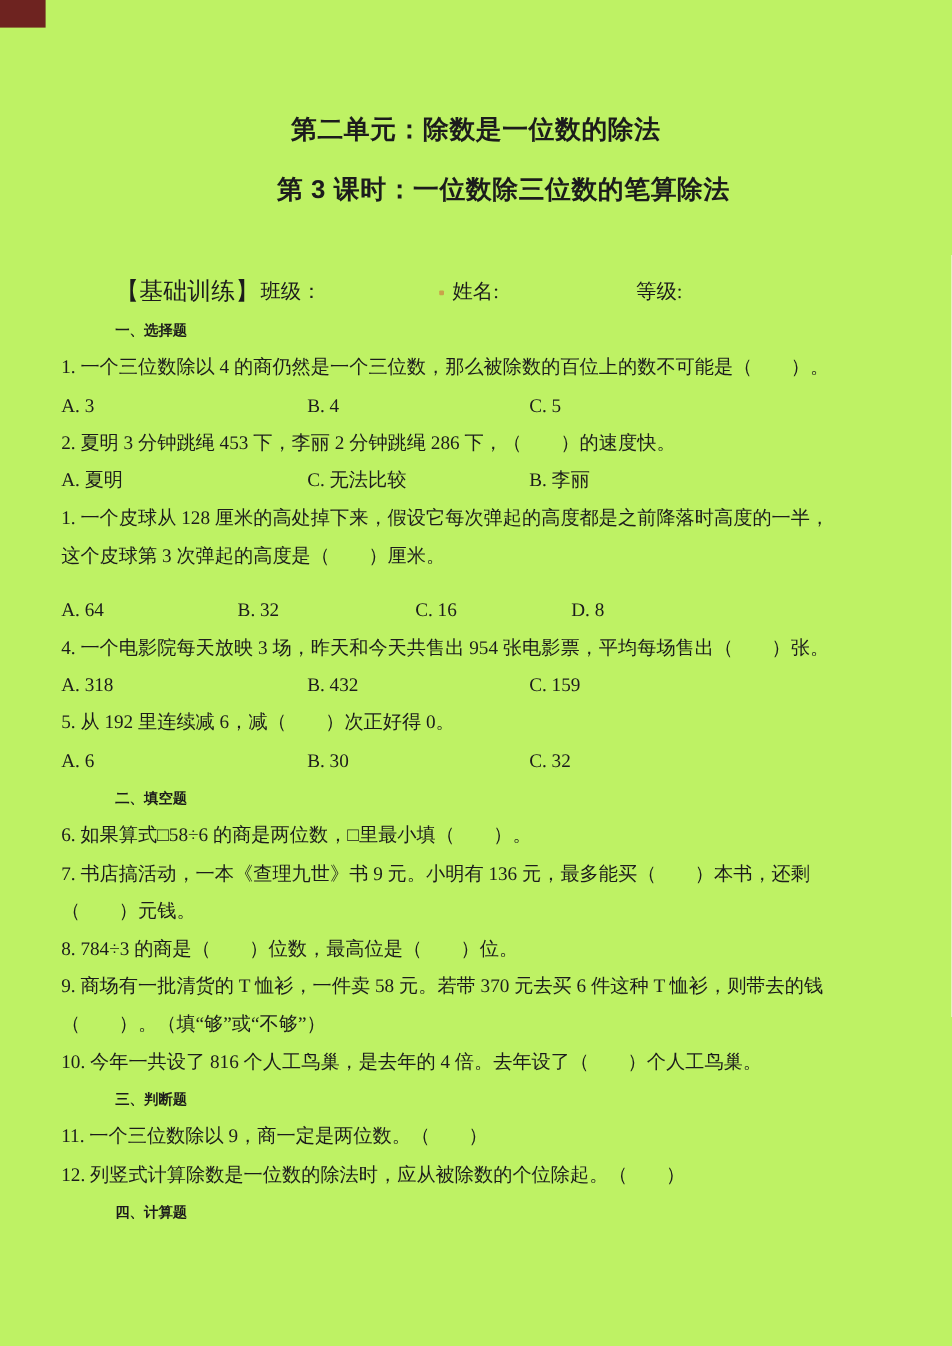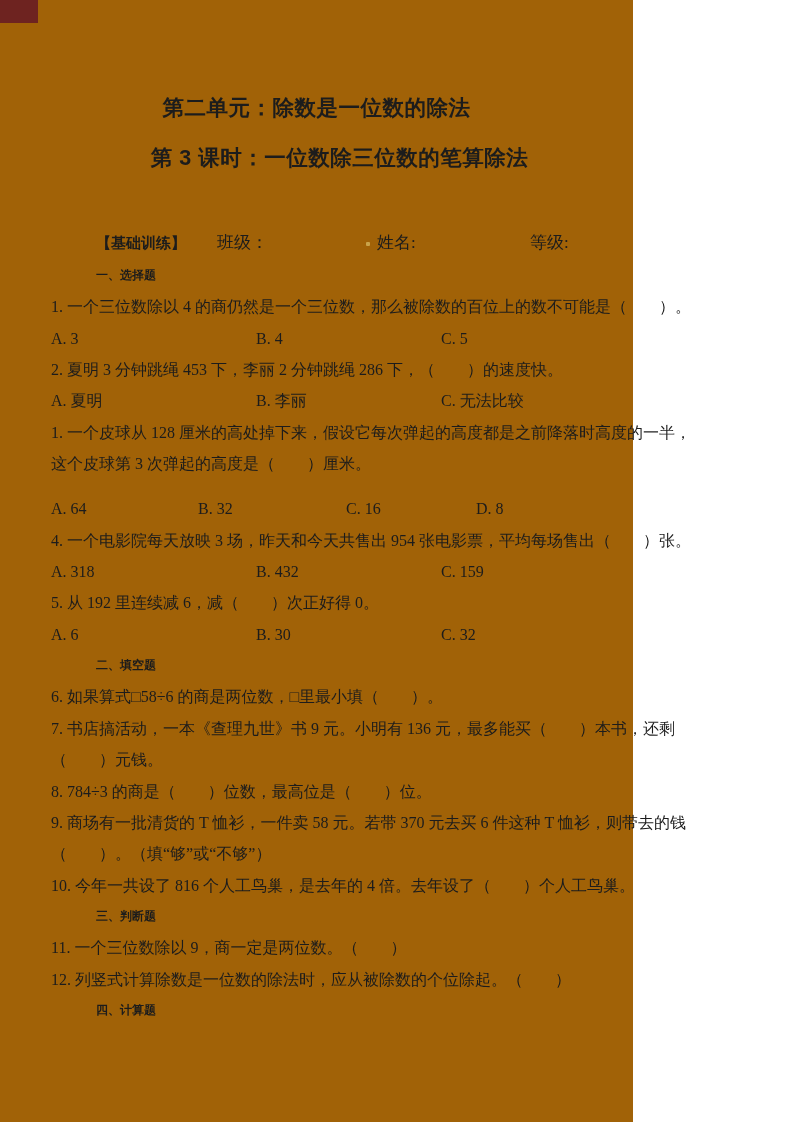--- a/index.html
+++ b/index.html
@@ -3,21 +3,21 @@
 <meta charset="utf-8">
 <style>
   html, body {
     margin: 0; padding: 0;
     width: 793px; height: 1122px;
     background: #ffffff;
     overflow: hidden;
     font-family: "Liberation Serif", "DejaVu Serif", serif;
     color: #1c1c1c;
   }
-  .page { position: relative; width: 633px; height: 1122px; background:#a16207; }
+  .page { position: relative; width: 793px; height: 1122px; background:#bef264; }
   .corner-block {
     position: absolute; left: 0; top: 0;
     width: 38px; height: 23px;
   }
   .unit-title {
     position: absolute; top: 93px; left: 0; width: 100%;
     text-align: center; font-weight: bold; font-size: 21.5px; line-height: 30px;
     font-family: "Liberation Sans", "DejaVu Sans", sans-serif;
     letter-spacing: 0.5px; white-space: nowrap;
   }
@@ -28,21 +28,21 @@
     letter-spacing: 0.5px; white-space: nowrap; padding-left: 23px;
   }
   .meta-line { position: absolute; top: 190px; left: 0; width: 100%; height: 26px; font-size: 17px; line-height: 26px; margin-top: 40px; }
   .meta-class { position: absolute; left: 217px; }
   .meta-name  { position: absolute; left: 377px; }
   .meta-grade { position: absolute; left: 530px; }
   .meta-dot   { position: absolute; left: 366px; top: 12px; width: 4px; height: 4px; border-radius: 1px; }
   .block-title {
     position: absolute; top: 228px; left: 96px;
     font-family: "Liberation Sans", "DejaVu Sans", sans-serif;
-    font-weight: bold; font-size: 15px; line-height: 30px; white-space: nowrap;
+    font-weight: normal; font-size: 20px; line-height: 30px; white-space: nowrap;
   }
   .content { position: absolute; top: 260px; left: 0; width: 793px; }
   .row {
     height: 31.35px; line-height: 31.35px;
     padding-left: 51px; font-size: 16px; white-space: nowrap;
   }
   .row.heading {
     padding-left: 96px;
     font-family: "Liberation Sans", "DejaVu Sans", sans-serif;
     font-weight: bold; font-size: 12px;
@@ -77,22 +77,22 @@
     <div class="row">1. 一个三位数除以 4 的商仍然是一个三位数，那么被除数的百位上的数不可能是（　　）。</div>
     <div class="row opts3">
       <span>A. 3</span>
       <span>B. 4</span>
       <span>C. 5</span>
     </div>
 
     <div class="row">2. 夏明 3 分钟跳绳 453 下，李丽 2 分钟跳绳 286 下，（　　）的速度快。</div>
     <div class="row opts3">
       <span>A. 夏明</span>
+      <span>C. 无法比较</span>
       <span>B. 李丽</span>
-      <span>C. 无法比较</span>
     </div>
 
     <div class="row">1. 一个皮球从 128 厘米的高处掉下来，假设它每次弹起的高度都是之前降落时高度的一半，</div>
     <div class="row">这个皮球第 3 次弹起的高度是（　　）厘米。</div>
     <div class="row opts4">
       <span>A. 64</span>
       <span>B. 32</span>
       <span>C. 16</span>
       <span>D. 8</span>
     </div>

